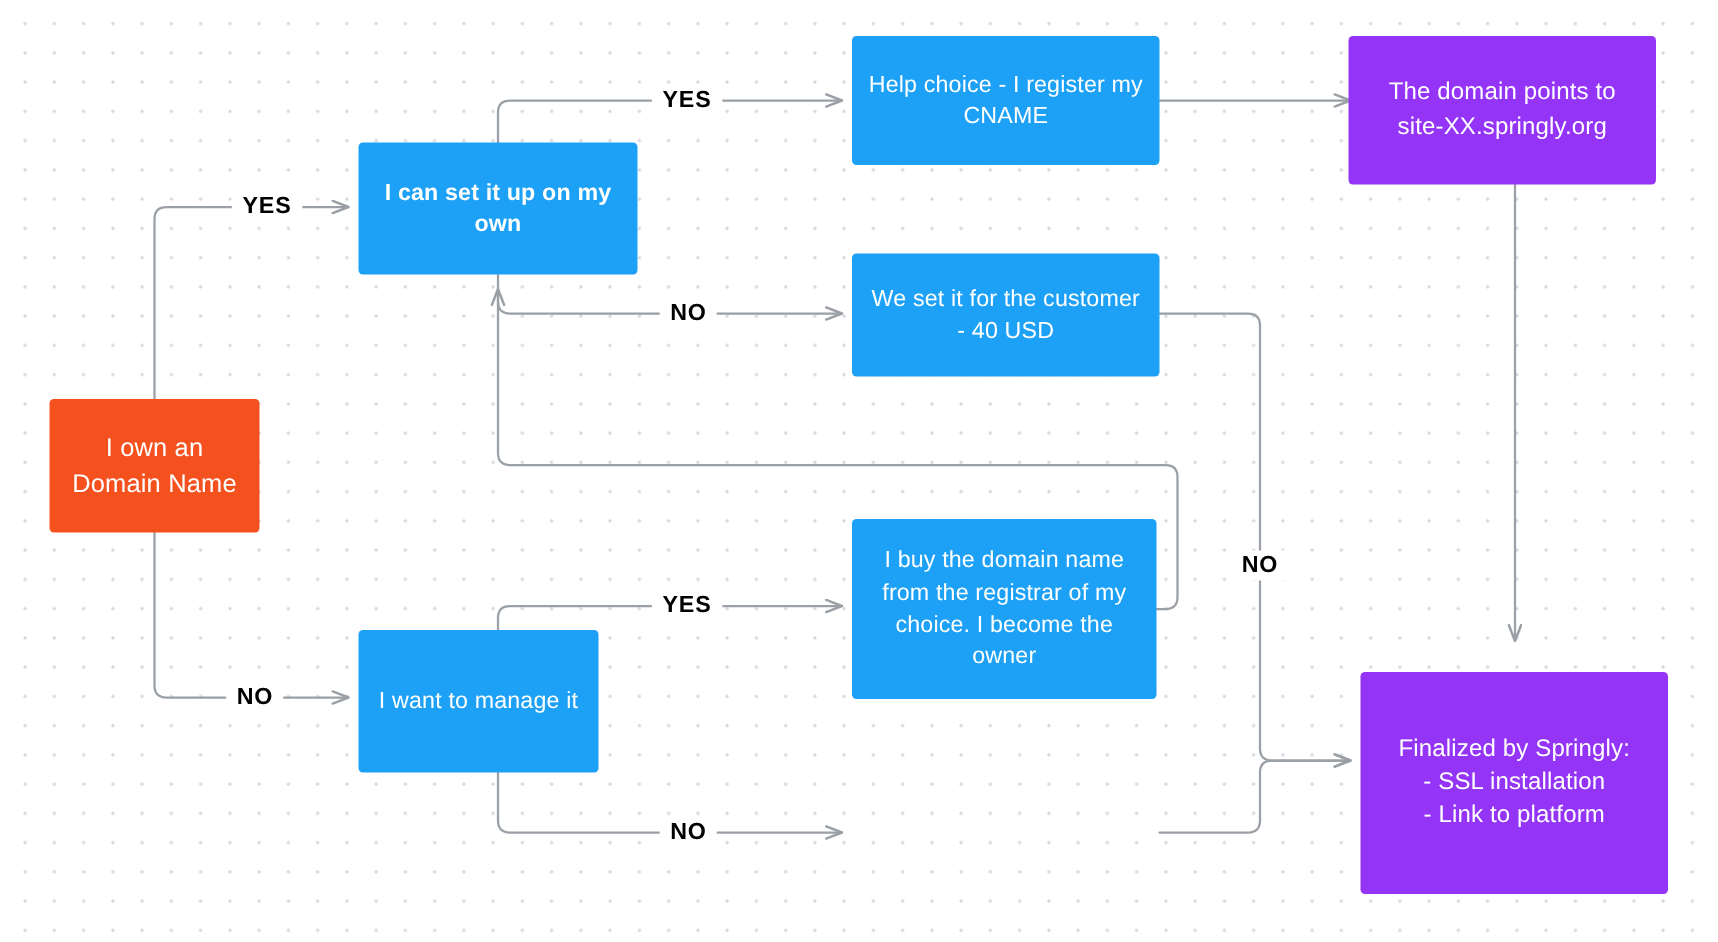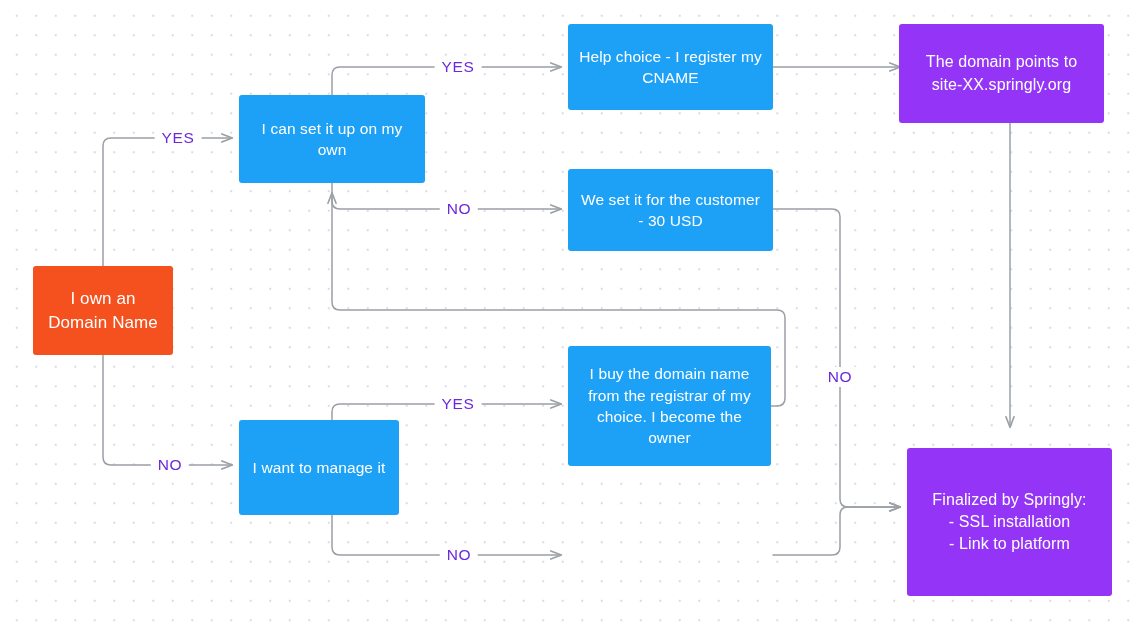--- a/index.html
+++ b/index.html
@@ -37,26 +37,27 @@
     padding: 6px 10px;
     line-height: 1.38;
     letter-spacing: 0.1px;
   }
   .node-start { background: #f4511e; font-size: 17px; }
   .node-blue  { background: #1da1f7; font-size: 15.5px; }
   .node-purple{ background: #9334f6; font-size: 16px; }
   .edge-label {
     position: absolute;
     font-size: 15.5px;
-    color: #6d28d9;
+    color: #000000;
     letter-spacing: 0.6px;
     background: #ffffff;
     padding: 1px 7px;
     white-space: nowrap;
     transform: translate(-50%, -50%);
+    font-weight: bold;
   }
 </style>
 </head>
 <body>
 
 <div id="canvas">
 
   <svg class="edges" viewBox="0 0 1145 628" xmlns="http://www.w3.org/2000/svg">
     <defs>
       <marker id="arrow" markerWidth="9" markerHeight="9" refX="7.4" refY="3.2" orient="auto" markerUnits="strokeWidth">
@@ -87,30 +88,30 @@
 
       <path d="M773,555 L832,555 Q840,555 840,547 L840,515 Q840,507 848,507 L900,507" marker-end="url(#arrow)"></path>
     </g>
   </svg>
 
   <div class="node node-start" style="left:33px; top:266px; width:140px; height:89px;">
     <span style="white-space:pre-line;text-align:center;">I own an
 Domain Name</span>
   </div>
 
-  <div class="node node-blue" style="left:239px; top:95px; width:186px; height:88px;">
+  <div class="node node-blue" style="left:239px; top:95px; width:186px; height:88px;font-weight:bold;">
     <span>I can set it up on my own</span>
   </div>
 
   <div class="node node-blue" style="left:568px; top:24px; width:205px; height:86px;">
     <span>Help choice - I register my CNAME</span>
   </div>
 
   <div class="node node-blue" style="left:568px; top:169px; width:205px; height:82px;">
-    <span>We set it for the customer - 30 USD</span>
+    <span>We set it for the customer - 40 USD</span>
   </div>
 
   <div class="node node-blue" style="left:239px; top:420px; width:160px; height:95px;">
     <span>I want to manage it</span>
   </div>
 
   <div class="node node-blue" style="left:568px; top:346px; width:203px; height:120px;">
     <span>I buy the domain name from the registrar of my choice. I become the owner</span>
   </div>
 

